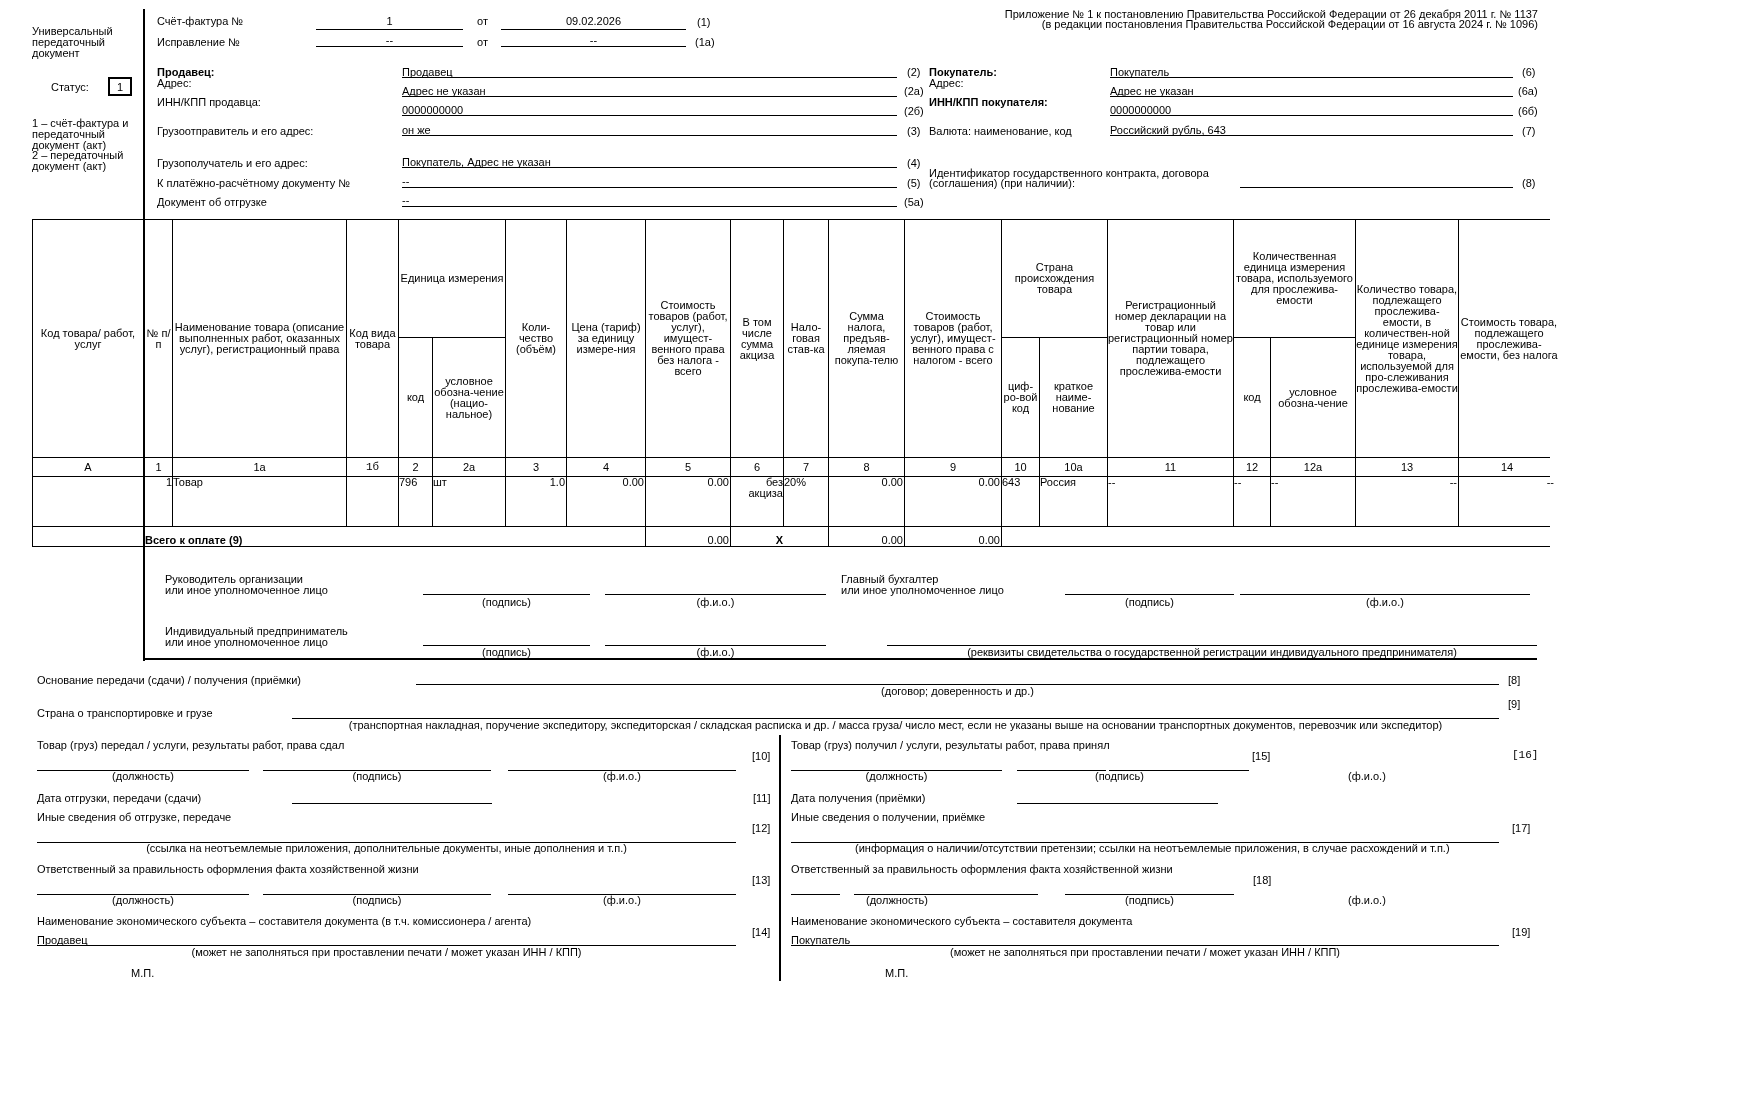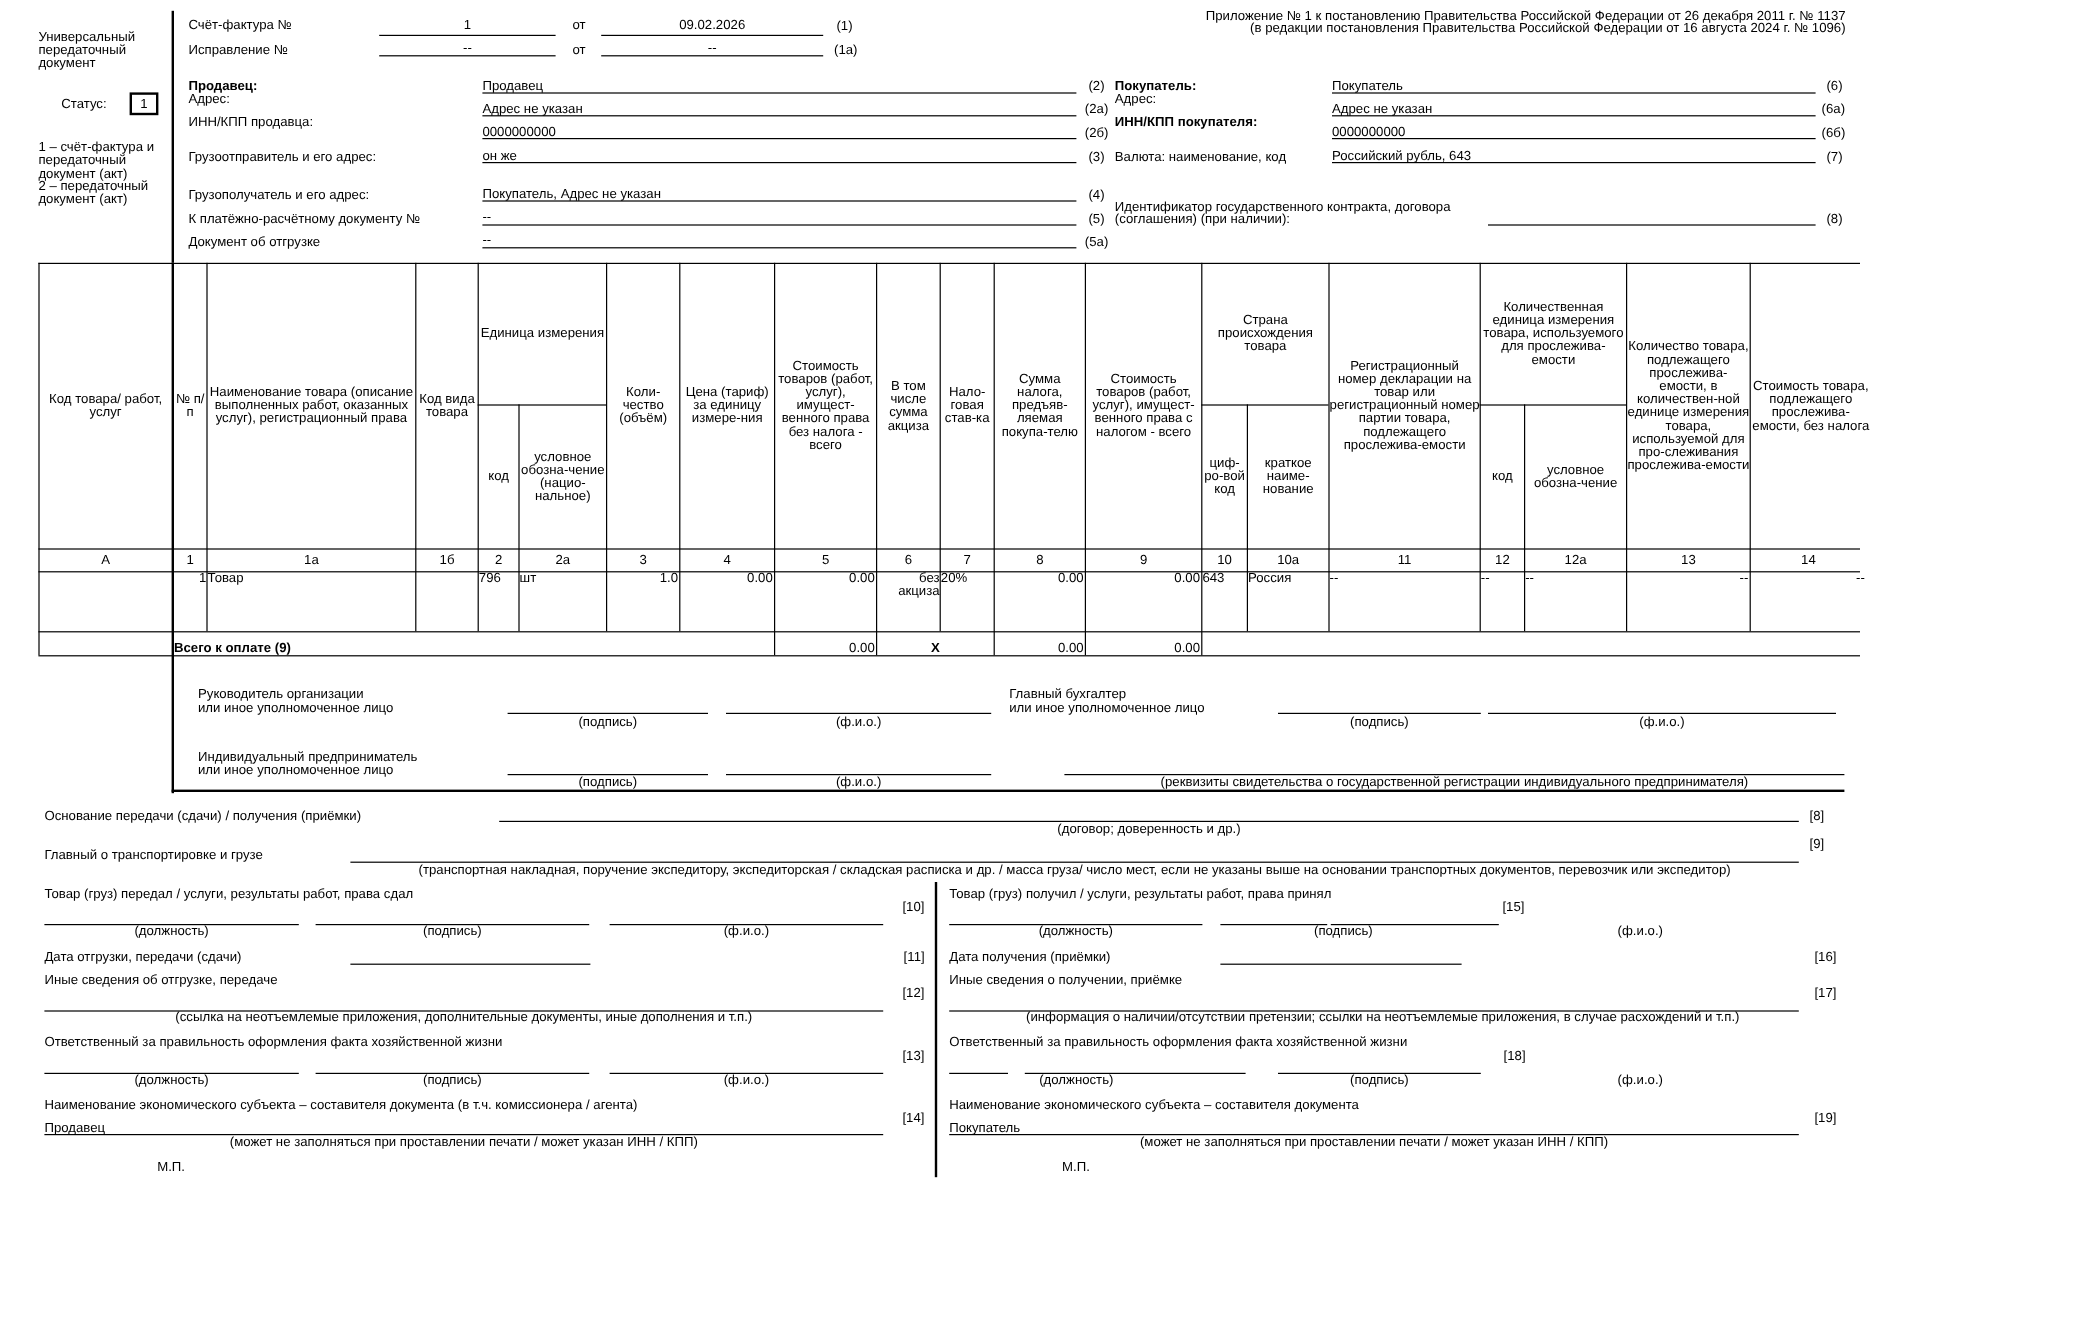--- a/index.html
+++ b/index.html
@@ -167,21 +167,21 @@
   <div class="cell" style="left:1108px;top:220px;width:125px;height:237px;">Регистрационный номер декларации на товар или регистрационный номер партии товара, подлежащего прослежива-емости</div>
   <div class="cell" style="left:1234px;top:220px;width:121px;height:117px;">Количественная единица измерения товара, используемого для прослежива-емости</div>
   <div class="cell" style="left:1234px;top:338px;width:36px;height:119px;">код</div>
   <div class="cell" style="left:1271px;top:338px;width:84px;height:119px;">условное обозна-чение</div>
   <div class="cell" style="left:1356px;top:220px;width:102px;height:237px;">Количество товара, подлежащего прослежива-емости, в количествен-ной единице измерения товара, используемой для про-слеживания прослежива-емости</div>
   <div class="cell" style="left:1459px;top:220px;width:100px;height:237px;justify-content:flex-start;">Стоимость товара, подлежащего прослежива-емости, без налога</div>
 
   <div class="cell" style="left:33px;top:458px;width:110px;height:18px;">А</div>
   <div class="cell" style="left:145px;top:458px;width:27px;height:18px;">1</div>
   <div class="cell" style="left:173px;top:458px;width:173px;height:18px;">1а</div>
-  <div class="cell" style="left:347px;top:458px;width:51px;height:18px;">1б</div>
+  <div class="cell" style="left:347px;top:458px;width:51px;height:18px;font-family:Liberation Mono, monospace;">1б</div>
   <div class="cell" style="left:399px;top:458px;width:33px;height:18px;">2</div>
   <div class="cell" style="left:433px;top:458px;width:72px;height:18px;">2а</div>
   <div class="cell" style="left:506px;top:458px;width:60px;height:18px;">3</div>
   <div class="cell" style="left:567px;top:458px;width:78px;height:18px;">4</div>
   <div class="cell" style="left:646px;top:458px;width:84px;height:18px;">5</div>
   <div class="cell" style="left:731px;top:458px;width:52px;height:18px;">6</div>
   <div class="cell" style="left:784px;top:458px;width:44px;height:18px;">7</div>
   <div class="cell" style="left:829px;top:458px;width:75px;height:18px;">8</div>
   <div class="cell" style="left:905px;top:458px;width:96px;height:18px;">9</div>
   <div class="cell" style="left:1002px;top:458px;width:37px;height:18px;">10</div>
@@ -248,21 +248,21 @@
 
   <div style="position:absolute;left:143px;top:658px;width:1394px;height:2px;background:#000;"></div>
 </div>
 
 <div>
   <div class="a" style="left:37px;top:675px;">Основание передачи (сдачи) / получения (приёмки)</div>
   <div class="ul" style="left:416px;top:684px;width:1083px;"></div>
   <div class="a c" style="left:416px;top:686px;width:1083px;">(договор; доверенность и др.)</div>
   <div class="a" style="left:1508px;top:675px;">[8]</div>
 
-  <div class="a" style="left:37px;top:708px;">Главный о транспортировке и грузе</div>
+  <div class="a" style="left:37px;top:708px;">Страна о транспортировке и грузе</div>
   <div class="ul" style="left:292px;top:718px;width:1207px;"></div>
   <div class="a c" style="left:292px;top:720px;width:1207px;">(транспортная накладная, поручение экспедитору, экспедиторская / складская расписка и др. / масса груза/ число мест, если не указаны выше на основании транспортных документов, перевозчик или экспедитор)</div>
   <div class="a" style="left:1508px;top:699px;">[9]</div>
 
   <div style="position:absolute;left:779px;top:735px;width:2px;height:246px;background:#000;"></div>
 
   <div>
     <div class="a" style="left:37px;top:740px;">Товар (груз) передал / услуги, результаты работ, права сдал</div>
     <div class="a" style="left:752px;top:751px;">[10]</div>
     <div class="ul" style="left:37px;top:770px;width:212px;"></div>
@@ -303,21 +303,21 @@
     <div class="a" style="left:1252px;top:751px;">[15]</div>
     <div class="ul" style="left:791px;top:770px;width:211px;"></div>
     <div class="a c" style="left:791px;top:771px;width:211px;">(должность)</div>
     <div class="ul" style="left:1017px;top:770px;width:89px;"></div>
     <div class="ul" style="left:1109px;top:770px;width:140px;"></div>
     <div class="a" style="left:1095px;top:771px;">(подпись)</div>
     <div class="a" style="left:1348px;top:771px;">(ф.и.о.)</div>
 
     <div class="a" style="left:791px;top:793px;">Дата получения (приёмки)</div>
     <div class="ul" style="left:1017px;top:803px;width:201px;"></div>
-    <div class="a" style="left:1512px;top:793px;">[16]</div>
+    <div class="a" style="left:1512px;top:750px;font-family:Liberation Mono, monospace;">[16]</div>
 
     <div class="a" style="left:791px;top:812px;">Иные сведения о получении, приёмке</div>
     <div class="a" style="left:1512px;top:823px;">[17]</div>
     <div class="ul" style="left:791px;top:842px;width:708px;"></div>
     <div class="a" style="left:855px;top:843px;">(информация о наличии/отсутствии претензии; ссылки на неотъемлемые приложения, в случае расхождений и т.п.)</div>
 
     <div class="a" style="left:791px;top:864px;">Ответственный за правильность оформления факта хозяйственной жизни</div>
     <div class="a" style="left:1253px;top:875px;">[18]</div>
     <div class="ul" style="left:791px;top:894px;width:49px;"></div>
     <div class="ul" style="left:854px;top:894px;width:184px;"></div>

